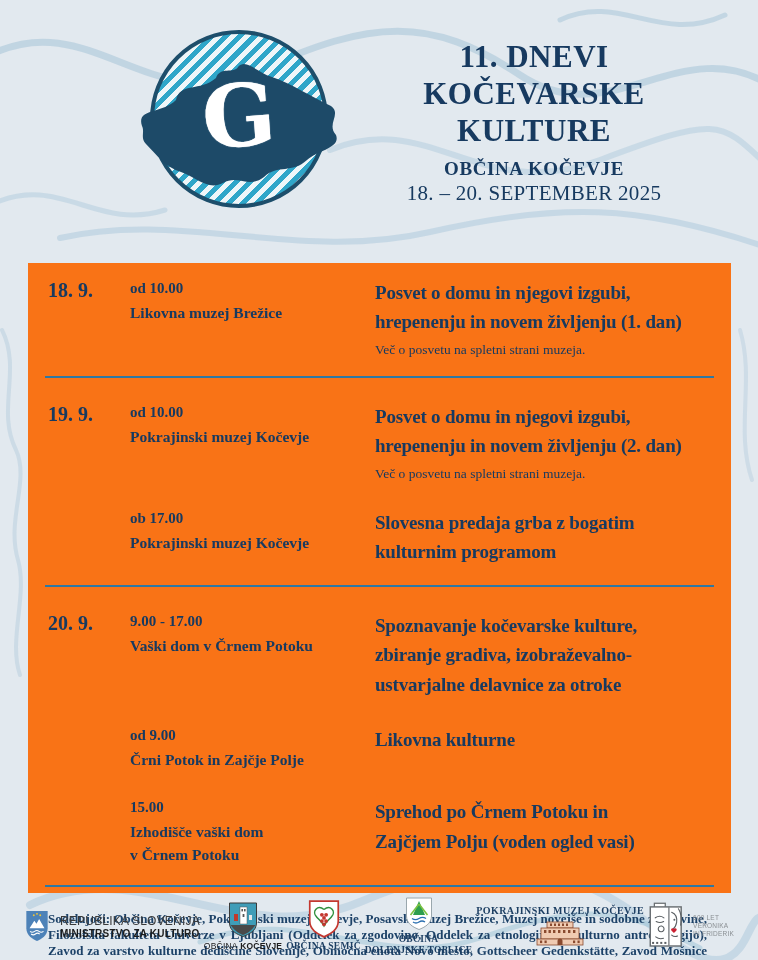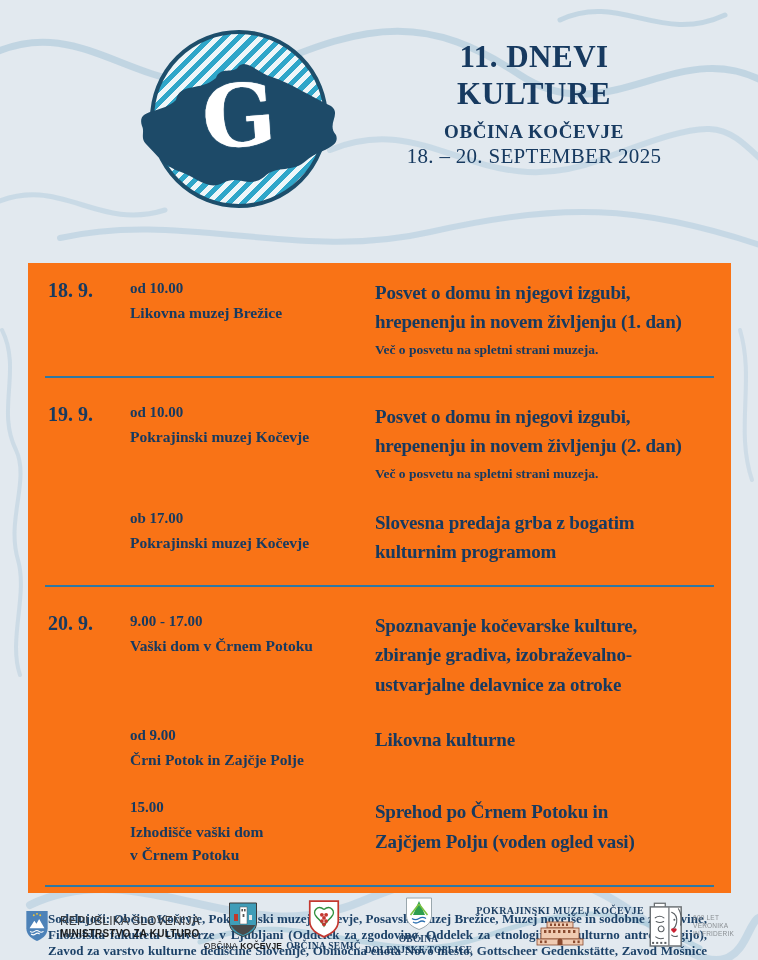--- a/index.html
+++ b/index.html
@@ -25,21 +25,21 @@
     box-sizing:border-box;padding:15px 24px 0 20px;color:#173a60;}
   .day{display:flex;}
   .col-date{width:82px;font-size:20px;font-weight:bold;padding-top:1px;flex:none;}
   .events{flex:1;display:flex;flex-direction:column;gap:26px;justify-content:center;}
   .event{display:flex;}
   .col-info{width:245px;flex:none;box-sizing:border-box;padding-right:12px;padding-top:2px;}
   .time{font-size:15px;font-weight:bold;}
   .loc{font-size:15.5px;font-weight:600;margin-top:4px;line-height:1.5;white-space:pre-line;}
   .col-desc{flex:1;max-width:352px;}
   .etitle{font-size:19px;font-weight:bold;line-height:1.55;letter-spacing:-.2px;white-space:pre-line;}
-  .enote{font-size:13.5px;font-weight:700;margin-top:5px;}
+  .enote{font-size:13.5px;font-weight:400;margin-top:5px;}
   .enote:empty{display:none;}
   .divider{border-top:2px solid #2e78a3;margin:18px -7px 24px -3px;}
   .participants{margin-top:16px;font-size:13px;line-height:16.2px;font-weight:600;text-align:justify;color:#1d4268;}
 
   
   .footer{position:absolute;left:0;top:896px;width:758px;height:60px;z-index:2;
     display:flex;align-items:center;justify-content:space-between;padding:0 24px;box-sizing:border-box;}
   .flogo{display:flex;flex-direction:column;align-items:center;gap:3px;}
   .ministry{flex-direction:row;gap:10px;align-items:center;}
   .ministry-text{display:flex;flex-direction:column;justify-content:center;font-family:"Liberation Sans",sans-serif;}
@@ -77,20 +77,21 @@
       <div class="logo-ring"></div>
       <svg class="logo-blob" viewBox="0 0 224 136">
         <path fill="#1d4a68" d="M14 70 C 8 52, 34 58, 48 44 C 52 26, 72 36, 88 22 C 92 10, 106 18, 110 11 C 118 2, 128 16, 144 21 C 164 28, 182 40, 203 50 C 214 58, 198 68, 208 79 C 213 92, 190 94, 179 104 C 164 118, 150 108, 136 121 C 121 133, 110 118, 95 127 C 80 135, 68 121, 53 116 C 38 112, 28 98, 18 88 C 12 82, 17 76, 14 70 Z"></path>
       </svg>
       <div class="logo-letter">G</div>
     </div>
 
     <div class="title-block">
       <h1 style="margin:0;font-size:inherit;font-weight:inherit;">
         <div class="title-line">11. DNEVI</div>
+        <div class="title-line">KOČEVARSKE</div>
         <div class="title-line">KULTURE</div>
       </h1>
       <div class="subtitle">OBČINA KOČEVJE</div>
       <div class="date-range">18. – 20. SEPTEMBER 2025</div>
     </div>
   </header>
 
   <main class="panel">
 
     <section class="day">

